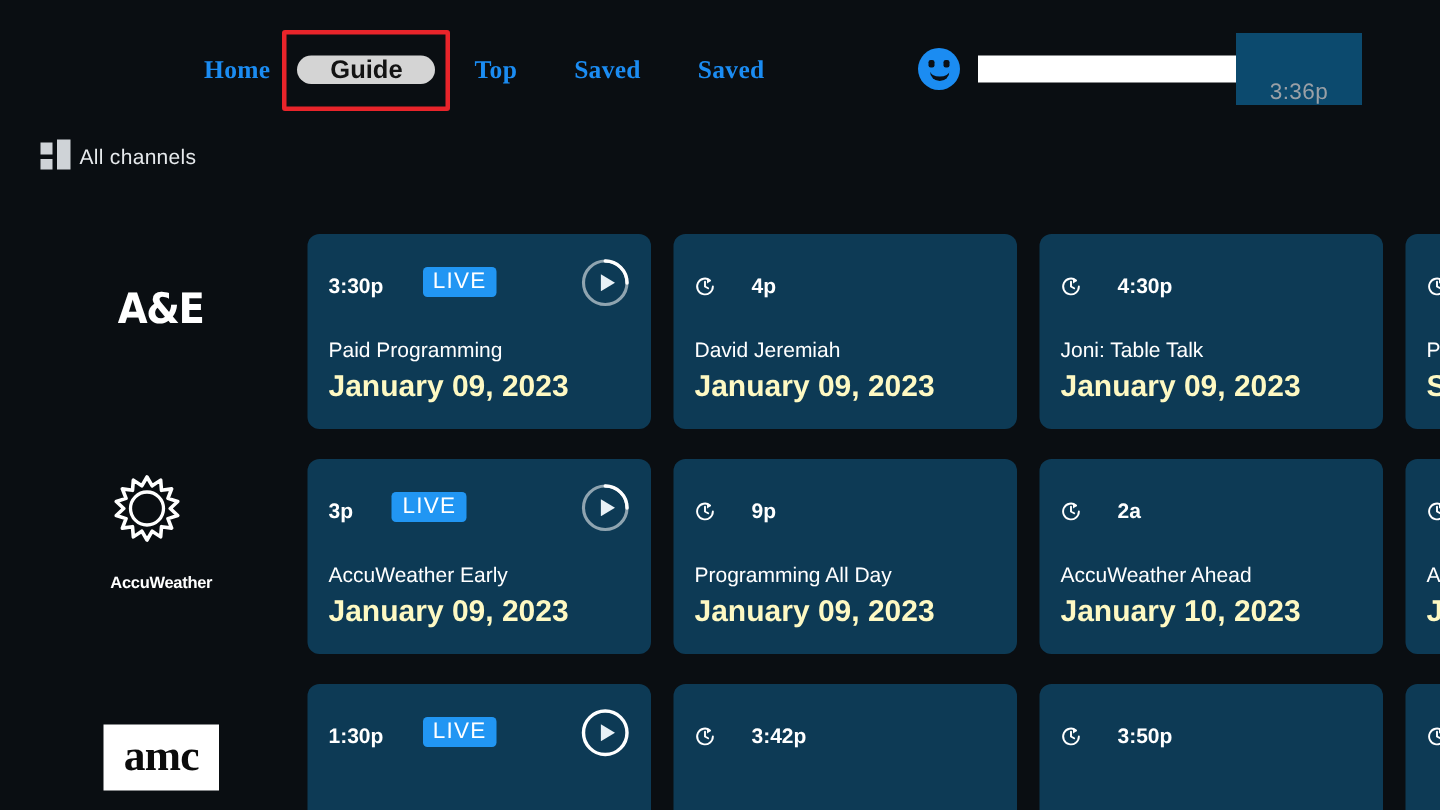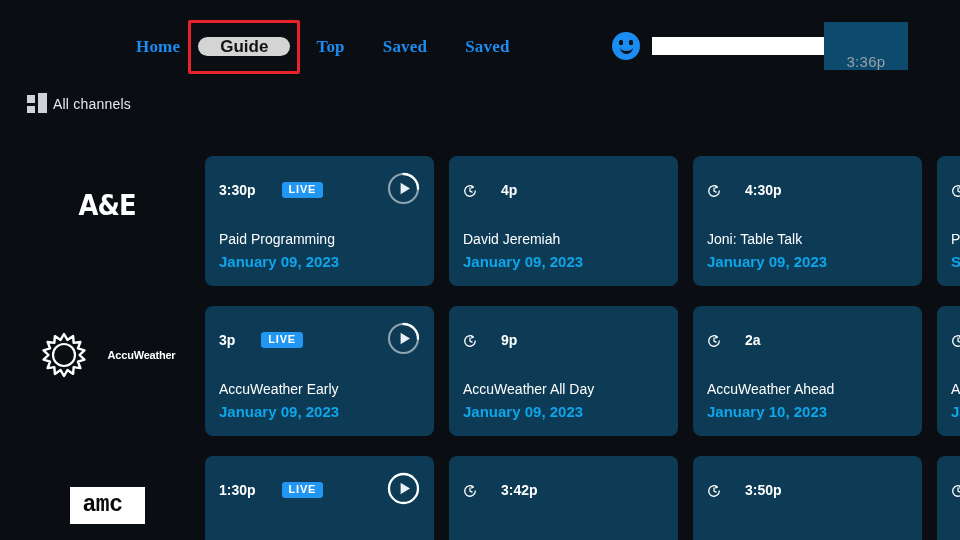--- a/index.html
+++ b/index.html
@@ -224,22 +224,22 @@
   .card-time {
     font-size: 14px;
     font-weight: bold;
     color: #ffffff;
     white-space: nowrap;
   }
 
   .live-badge {
     background: #2196f3;
     color: #ffffff;
-    font-size: 11px;
-    font-weight: bold;
+    font-size: 15px;
+    font-weight: normal;
     letter-spacing: 0.8px;
     padding: 2px 7px 3px 7px;
     border-radius: 3px;
     line-height: 1;
   }
 
   .reminder-icon {
     width: 14px; height: 14px;
     flex: 0 0 auto;
     margin-right: -2px;
@@ -251,23 +251,23 @@
     bottom: 16px;
   }
   .card-title {
     font-size: 14px;
     font-weight: normal;
     color: #ffffff;
     white-space: nowrap;
     margin-bottom: 6px;
   }
   .card-date {
-    font-size: 15px;
-    font-weight: bold;
-    color: #0ea5e9;
+    font-size: 20px;
+    font-weight: bold;
+    color: #fef9c3;
     white-space: nowrap;
   }
 
   .play-btn {
     position: absolute;
     right: 14px;
     top: 16px;
     width: 33px;
     height: 33px;
   }
@@ -277,39 +277,39 @@
     font-size: 28px;
     font-weight: bold;
     color: #ffffff;
     font-family: "DejaVu Sans", sans-serif;
     letter-spacing: -1px;
     transform: scaleX(0.92);
   }
 
   .logo-accu {
     display: flex;
-    flex-direction: row;
-    align-items: center;
+    flex-direction: column;
+    align-items: flex-start;
     gap: 20px;
   }
   .logo-accu-text {
     font-size: 11px;
     font-weight: bold;
     color: #ffffff;
     letter-spacing: -0.2px;
   }
 
   .logo-amc {
     background: #ffffff;
     color: #0b0b0b;
-    font-size: 23px;
+    font-size: 29px;
     font-weight: bold;
     letter-spacing: -0.5px;
-    padding: 5px 23px 6px 13px;
-    font-family: Liberation Mono, monospace;
+    padding: 5px 13px 6px 13px;
+    font-family: Liberation Serif, serif;
   }
 </style>
 </head>
 <body>
 
 <div class="topbar">
 
   <div class="nav-items">
     <span class="nav-link first">Home</span>
 
@@ -442,21 +442,21 @@
         <div class="card">
           <div class="card-topline">
             <svg class="reminder-icon" viewBox="0 0 24 24" fill="none">
               <path d="M21 12a9 9 0 1 1-3.2-6.9" stroke="#fff" stroke-width="2.2" stroke-linecap="round" fill="none"></path>
               <path d="M14.2 2.6 L18.6 5.6 L14.4 8.6 Z" fill="#fff"></path>
               <path d="M12 6.6 V12 L15.6 14" stroke="#fff" stroke-width="2.2" stroke-linecap="round" fill="none"></path>
             </svg>
             <span class="card-time">9p</span>
           </div>
           <div class="card-body">
-            <div class="card-title">AccuWeather All Day</div>
+            <div class="card-title">Programming All Day</div>
             <div class="card-date">January 09, 2023</div>
           </div>
         </div>
         <div class="card">
           <div class="card-topline">
             <svg class="reminder-icon" viewBox="0 0 24 24" fill="none">
               <path d="M21 12a9 9 0 1 1-3.2-6.9" stroke="#fff" stroke-width="2.2" stroke-linecap="round" fill="none"></path>
               <path d="M14.2 2.6 L18.6 5.6 L14.4 8.6 Z" fill="#fff"></path>
               <path d="M12 6.6 V12 L15.6 14" stroke="#fff" stroke-width="2.2" stroke-linecap="round" fill="none"></path>
             </svg>

